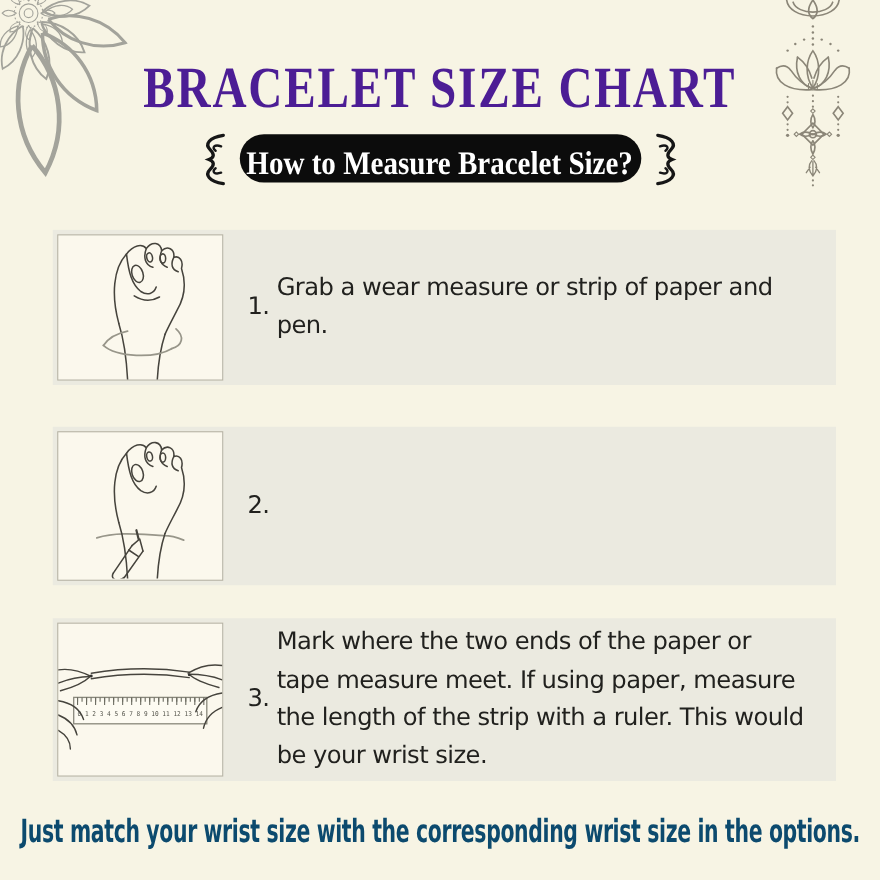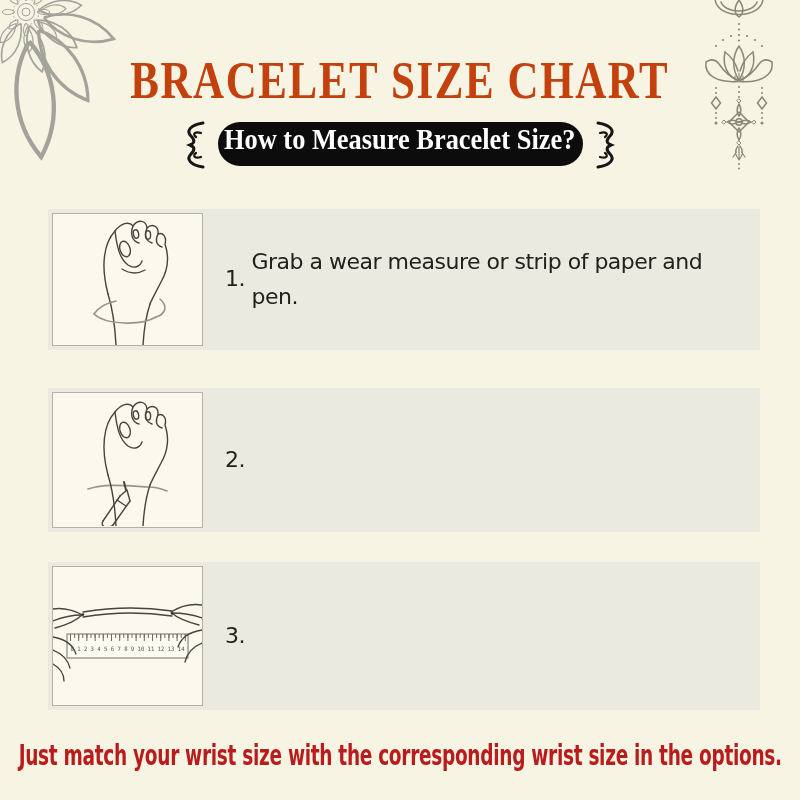--- a/index.html
+++ b/index.html
@@ -5,26 +5,26 @@
   * { margin:0; padding:0; box-sizing:border-box; }
   html,body { width:800px; height:800px; }
   body { font-family:"Liberation Sans", sans-serif; }
   .page { position:relative; width:800px; height:800px; background:#f7f4e4; overflow:hidden; }
 
   .orn-tl { position:absolute; left:0; top:0; }
   .orn-tr { position:absolute; left:692px; top:0; }
 
   .title { padding-top:54px; display:flex; justify-content:center;
            font-family:"Liberation Serif", serif; font-weight:700;
-           font-size:53px; line-height:53px; color:#c2410c; }
+           font-size:53px; line-height:53px; color:#4c1d95; }
   .title-inner { display:inline-block; transform:scaleX(0.81); letter-spacing:2px; white-space:nowrap; }
 
   .badge-row { margin-top:12px; display:flex; align-items:center; justify-content:center; gap:13px; position:relative; z-index:2; }
   .badge { width:365px; height:44px; background:#0c0c0c; border-radius:23px;
-           display:flex; align-items:flex-start; justify-content:center; }
+           display:flex; align-items:flex-end; justify-content:center; }
   .badge-label { font-family:"Liberation Serif", serif; font-weight:700; font-size:30px;
                  color:#ffffff; transform:scaleX(0.88); white-space:nowrap; }
   .flourish { flex:none; }
   .flourish.flip { transform:scaleX(-1); }
 
   .steps { margin:40px 40px 0 48px; }
   .step { display:flex; background:#ebeae0; padding:4px; }
   .step-1 { height:141px; margin-bottom:38px; }
   .step-2 { height:144px; margin-bottom:30px; }
   .step-3 { height:148px; }
@@ -32,21 +32,21 @@
            display:flex; align-items:center; justify-content:center; }
   .illus svg { display:block; }
   .step-text { flex:1; display:flex; align-items:center; padding:0 6px 0 22px;
                font-family:"DejaVu Sans", sans-serif; font-size:22px; line-height:34.5px;
                letter-spacing:-0.5px; color:#21211e; }
   .num { white-space:pre; }
   .txt { white-space:pre-line; }
 
   .footer { margin-top:29px; display:flex; justify-content:center;
             font-family:"DejaVu Sans", sans-serif; font-weight:700;
-            font-size:29px; line-height:32px; color:#b91c1c; }
+            font-size:29px; line-height:32px; color:#0c4a6e; }
   .footer-inner { transform:scaleX(0.64); white-space:nowrap; letter-spacing:-0.5px; }
 </style>
 </head>
 <body>
 
 <div class="page">
 
   <svg class="orn-tl" width="150" height="178" viewBox="0 0 150 178">
     <g stroke="#a3a39b" fill="none">
       <g transform="translate(26,12)">
@@ -256,20 +256,24 @@
             <path d="M149,72 C139,76 134,82 132,91"></path>
           </g>
           <g fill="#333330" stroke="none">
             <circle cx="30" cy="43.5" r="1.3"></circle>
             <circle cx="119" cy="42.5" r="1.3"></circle>
           </g>
         </svg>
       </div>
       <div class="step-text">
         <span class="num">3. </span>
+          <span class="txt">Mark where the two ends of the paper or
+tape measure meet. If using paper, measure
+the length of the strip with a ruler. This would
+be your wrist size.</span>
       </div>
     </div>
 
   </div>
 
   <div class="footer">
     <span class="footer-inner">Just match your wrist size with the corresponding wrist size in the options.</span>
   </div>
 
 </div>

